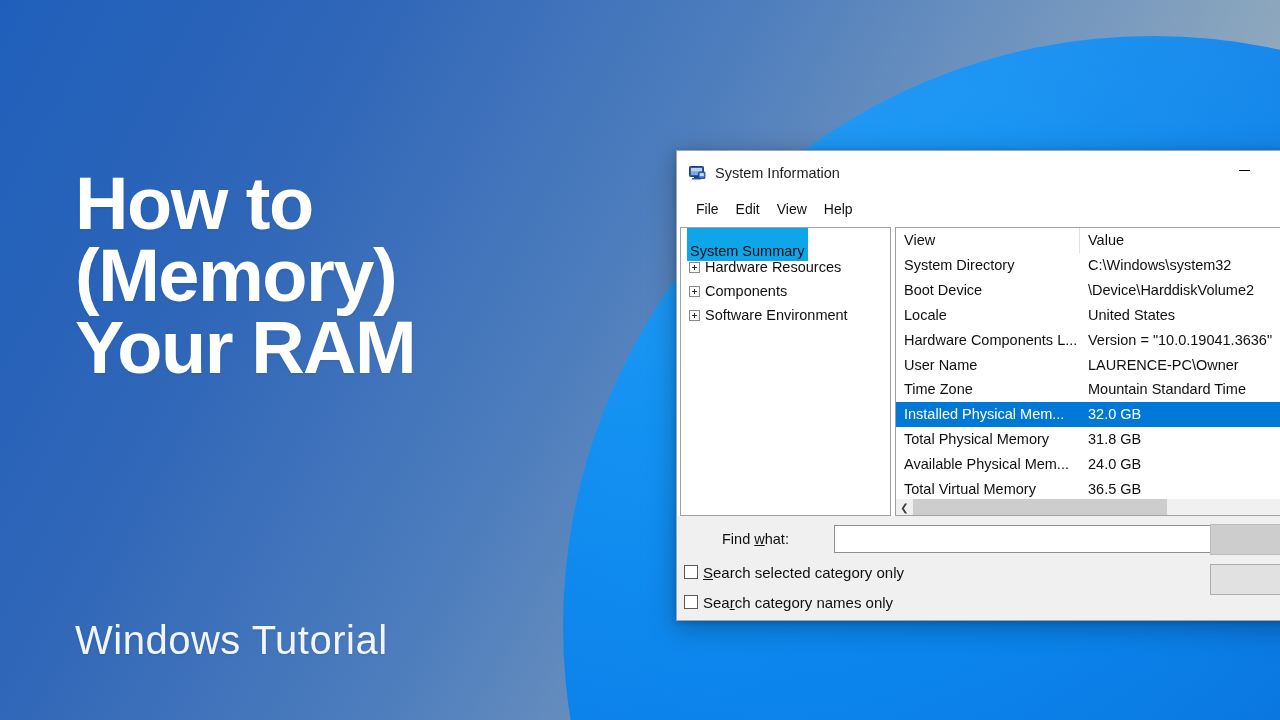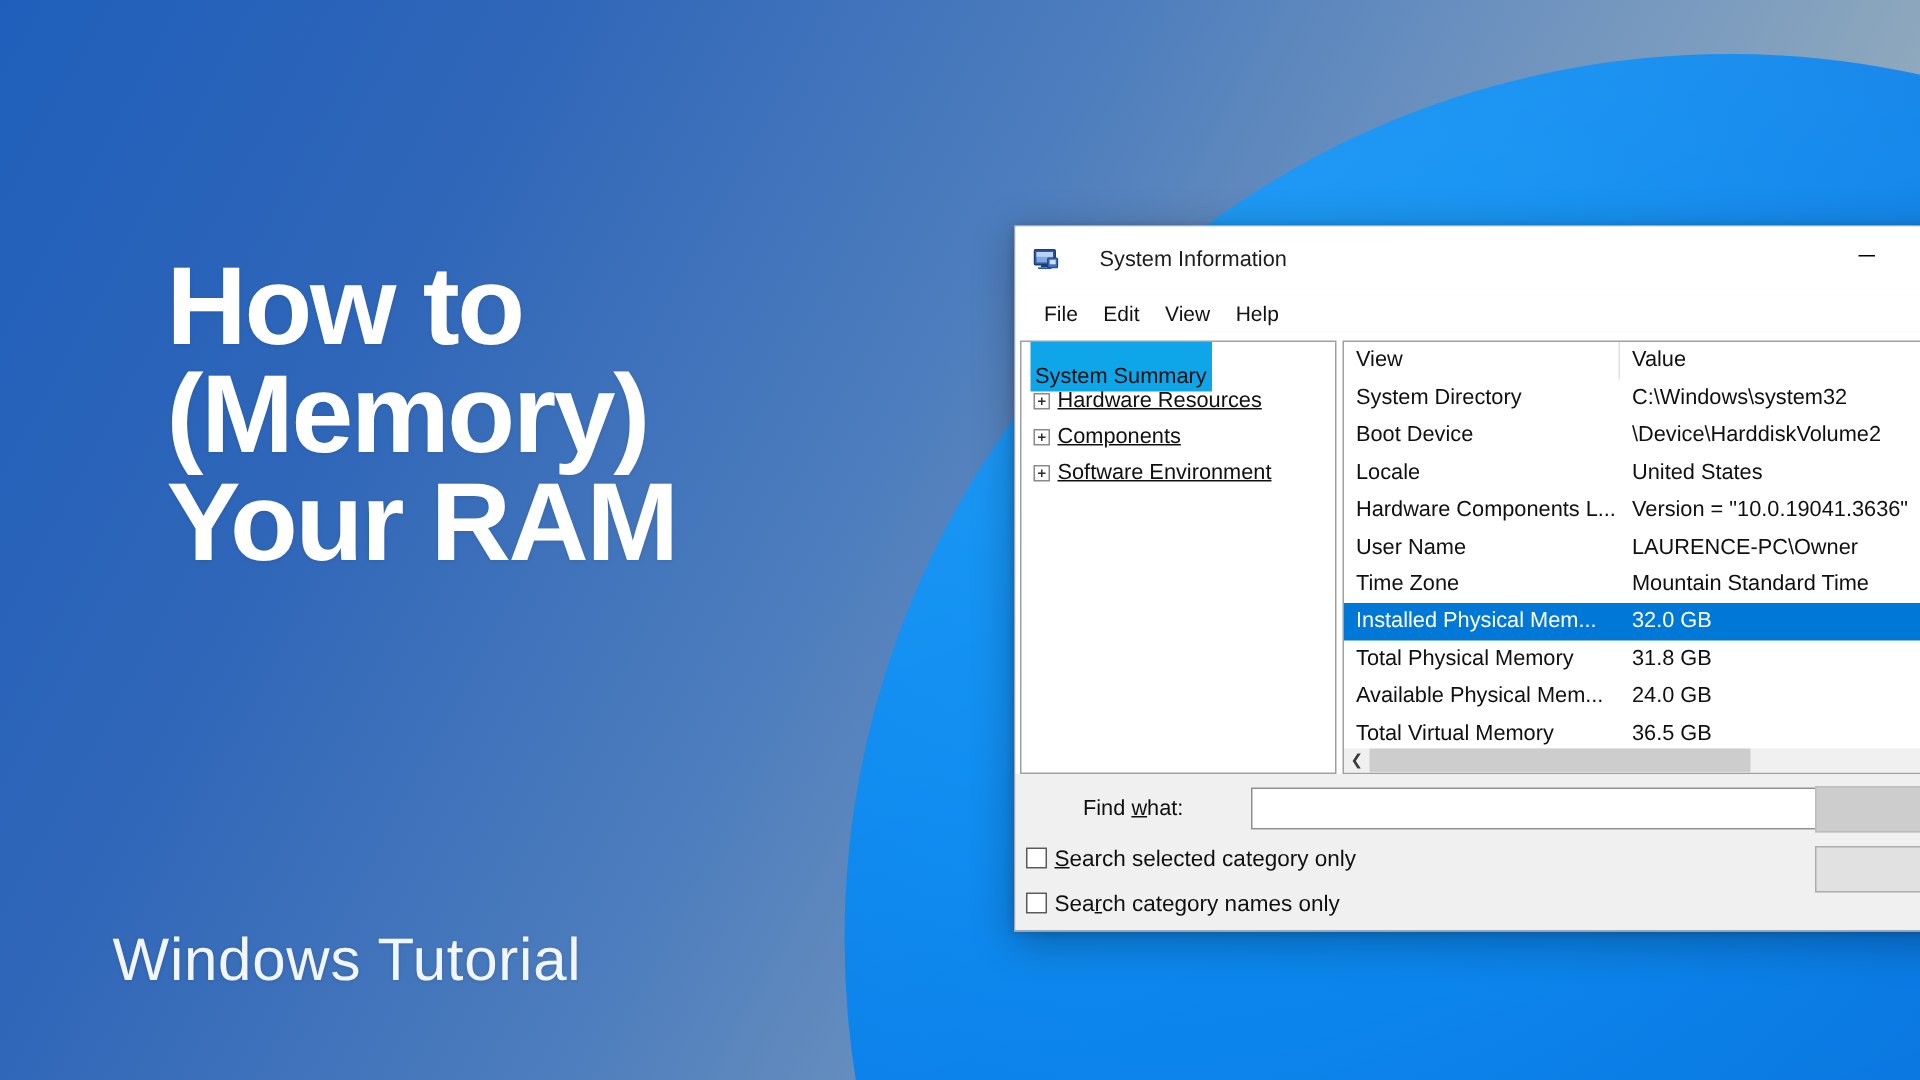--- a/index.html
+++ b/index.html
@@ -74,21 +74,20 @@
     width: 520px;
   }
 
   #promo-title {
     color: #ffffff;
     font-size: 74px;
     line-height: 0.97;
     font-weight: bold;
     letter-spacing: -1.5px;
     text-shadow: 0 1px 3px rgba(0,0,0,0.08);
-    margin-left: 36px;
   }
   #promo-title .tl { display: block; white-space: nowrap; }
 
   #promo-subtitle {
     position: absolute;
     left: 75px;
     top: 618px;
     color: #f2f6fa;
     font-size: 40px;
     font-weight: 300;
@@ -116,21 +115,21 @@
     height: 46px;
     background: #ffffff;
     display: flex;
     align-items: flex-start;
     flex: 0 0 auto;
     position: relative;
   }
   #title-left {
     display: flex;
     align-items: center;
-    gap: 27px;
+    gap: 9px;
     padding: 14px 0 0 12px;
   }
   #app-icon {
     width: 17px; height: 15px;
     position: relative;
     flex: 0 0 auto;
   }
   #title-text {
     font-size: 14.5px;
     color: #1d1d1d;
@@ -206,21 +205,21 @@
     white-space: nowrap;
     cursor: default;
   }
   .tree-row.root {
     padding-left: 6px;
   }
   .tree-row.root .tree-label {
     background: #0ea5e9;
     padding: 17px 4px 2px 3px;
   }
-  .tree-row.child { padding-left: 8px; text-decoration: underline; }
+  .tree-row.child { padding-left: 8px; }
   .expander {
     width: 11px; height: 11px;
     border: 1px solid #8a8a8a;
     background: #fff;
     position: relative;
     margin-right: 5px;
     flex: 0 0 auto;
   }
   .expander::before, .expander::after {
     content: "";

